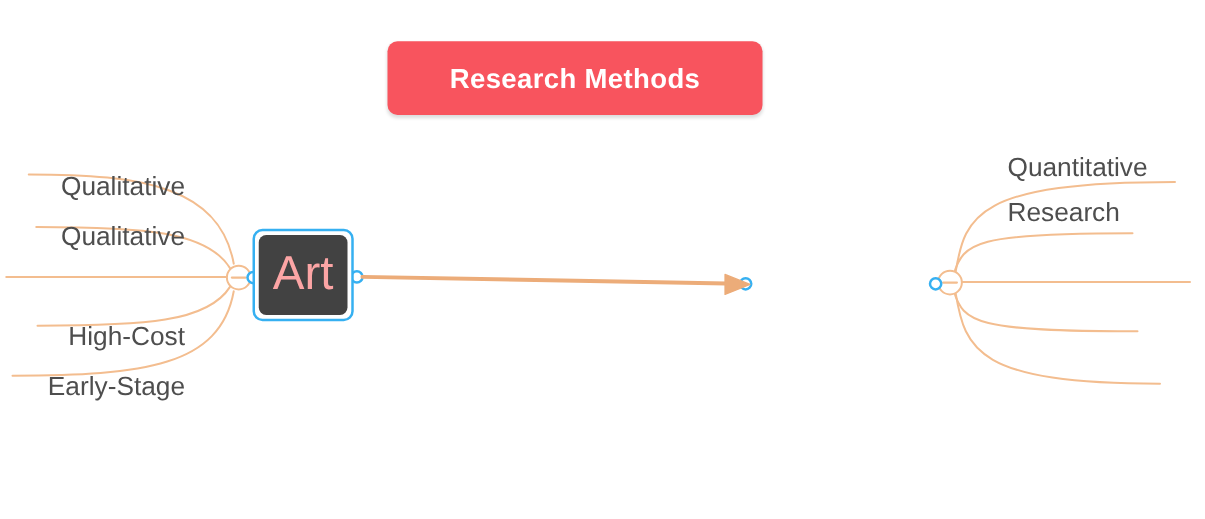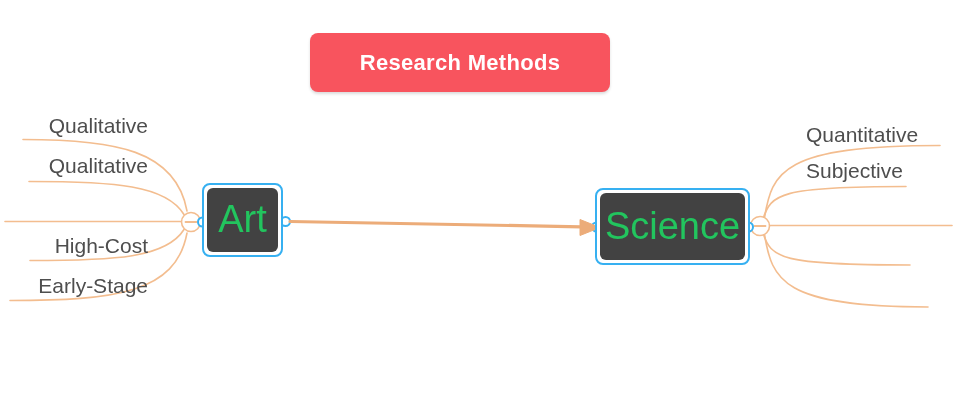--- a/index.html
+++ b/index.html
@@ -39,40 +39,40 @@
     border-radius: 8px;
     padding: 3px;
     box-sizing: border-box;
     display: flex;
     cursor: pointer;
   }
   .node-inner {
     flex: 1;
     background: #424242;
     border-radius: 6px;
-    color: #22c55e;
+    color: #fca5a5;
     display: flex;
     align-items: center;
     justify-content: center;
     font-size: 38px;
     font-weight: 400;
     line-height: 1;
     padding-bottom: 2px;
   }
   .node-art { left: 202px; top: 183px; width: 81px; height: 74px; }
   .node-science { left: 595px; top: 188px; width: 155px; height: 77px; }
   .subtopic {
     position: absolute;
     font-size: 21px;
     line-height: 28px;
     color: #4E4E4E;
     white-space: nowrap;
     cursor: pointer;
   }
-  .left-label { right: 816px; text-align: right; }
+  .left-label { right: 816px; text-align: right; margin-top: 24px; }
   .right-label { left: 806px; text-align: center; }
 </style>
 </head>
 <body>
 
 <div class="canvas">
 
   <svg class="svg-layer" viewBox="0 0 964 415">
 
     <g stroke="#F3BD8F" stroke-width="1.6" fill="none" stroke-linecap="round">
@@ -109,25 +109,22 @@
       <line x1="290" y1="221.5" x2="581" y2="226.8" stroke="#ECAC79" stroke-width="3.2" stroke-linecap="round"></line>
       <polygon points="600,227.5 580,219.5 580,235.5" fill="#ECAC79" stroke="#ECAC79" stroke-linejoin="round"></polygon>
     </g>
   </svg>
 
   <div class="root-topic">Research Methods</div>
 
   <div class="node node-art">
     <div class="node-inner">Art</div>
   </div>
-  <div class="node node-science">
-    <div class="node-inner">Science</div>
-  </div>
 
   <div class="subtopic left-label" style="top:112px">Qualitative</div>
   <div class="subtopic left-label" style="top:152px">Qualitative</div>
   <div class="subtopic left-label" style="top:272px">Early-Stage</div>
   <div class="subtopic left-label" style="top:232px">High-Cost</div>
 
   <div class="subtopic right-label" style="top:121px">Quantitative</div>
-  <div class="subtopic right-label" style="top:157px">Subjective</div>
+  <div class="subtopic right-label" style="top:157px">Research</div>
 
 </div>
 
 </body></html>

